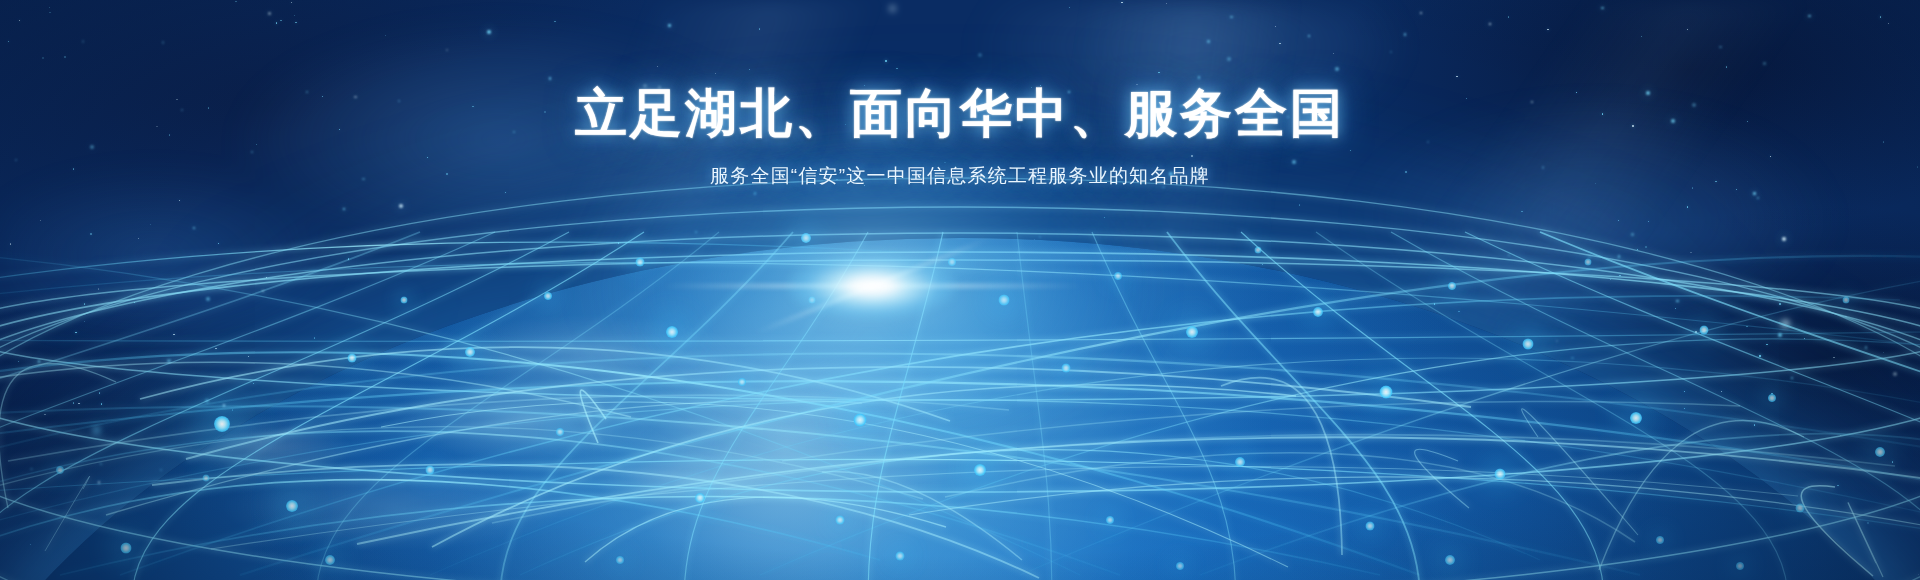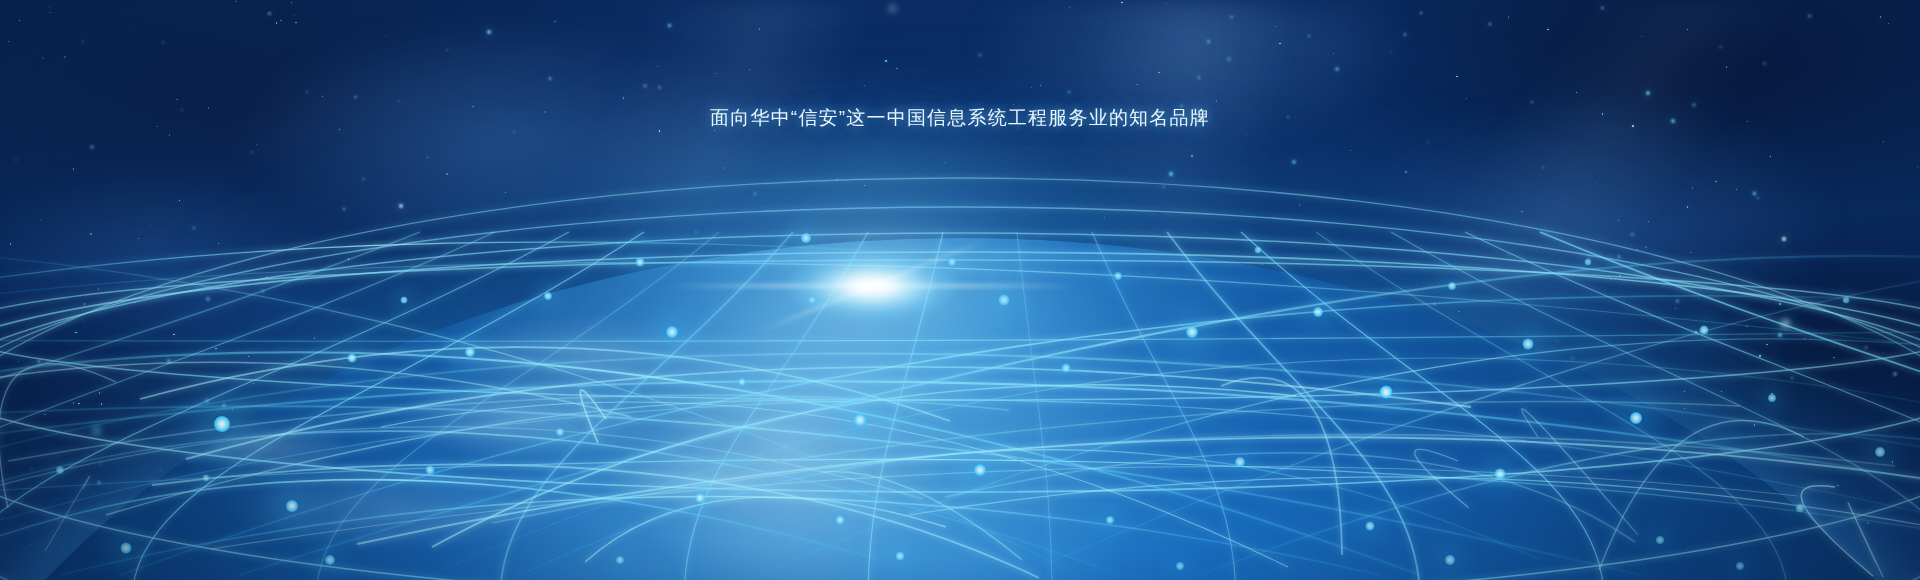--- a/index.html
+++ b/index.html
@@ -600,16 +600,17 @@
     </div>
 
   <div class="flare-halo"></div>
   <div class="flare-ray" style="width:420px;height:4px;"></div>
   <div class="flare-ray" style="width:250px;height:3px;transform:translate(-50%,-50%) rotate(-22deg);"></div>
   <div class="flare-core"></div>
 
   <div class="layer vignette"></div>
 
   <div class="copy">
-    <p class="subline">面向华中“信安”这一中国信息系统工程服务业的知名品牌</p>
+    <h1 class="headline">立足湖北、面向华中、服务全国</h1>
+    <p class="subline">服务全国“信安”这一中国信息系统工程服务业的知名品牌</p>
   </div>
 
 </div>
 
 </body></html>

